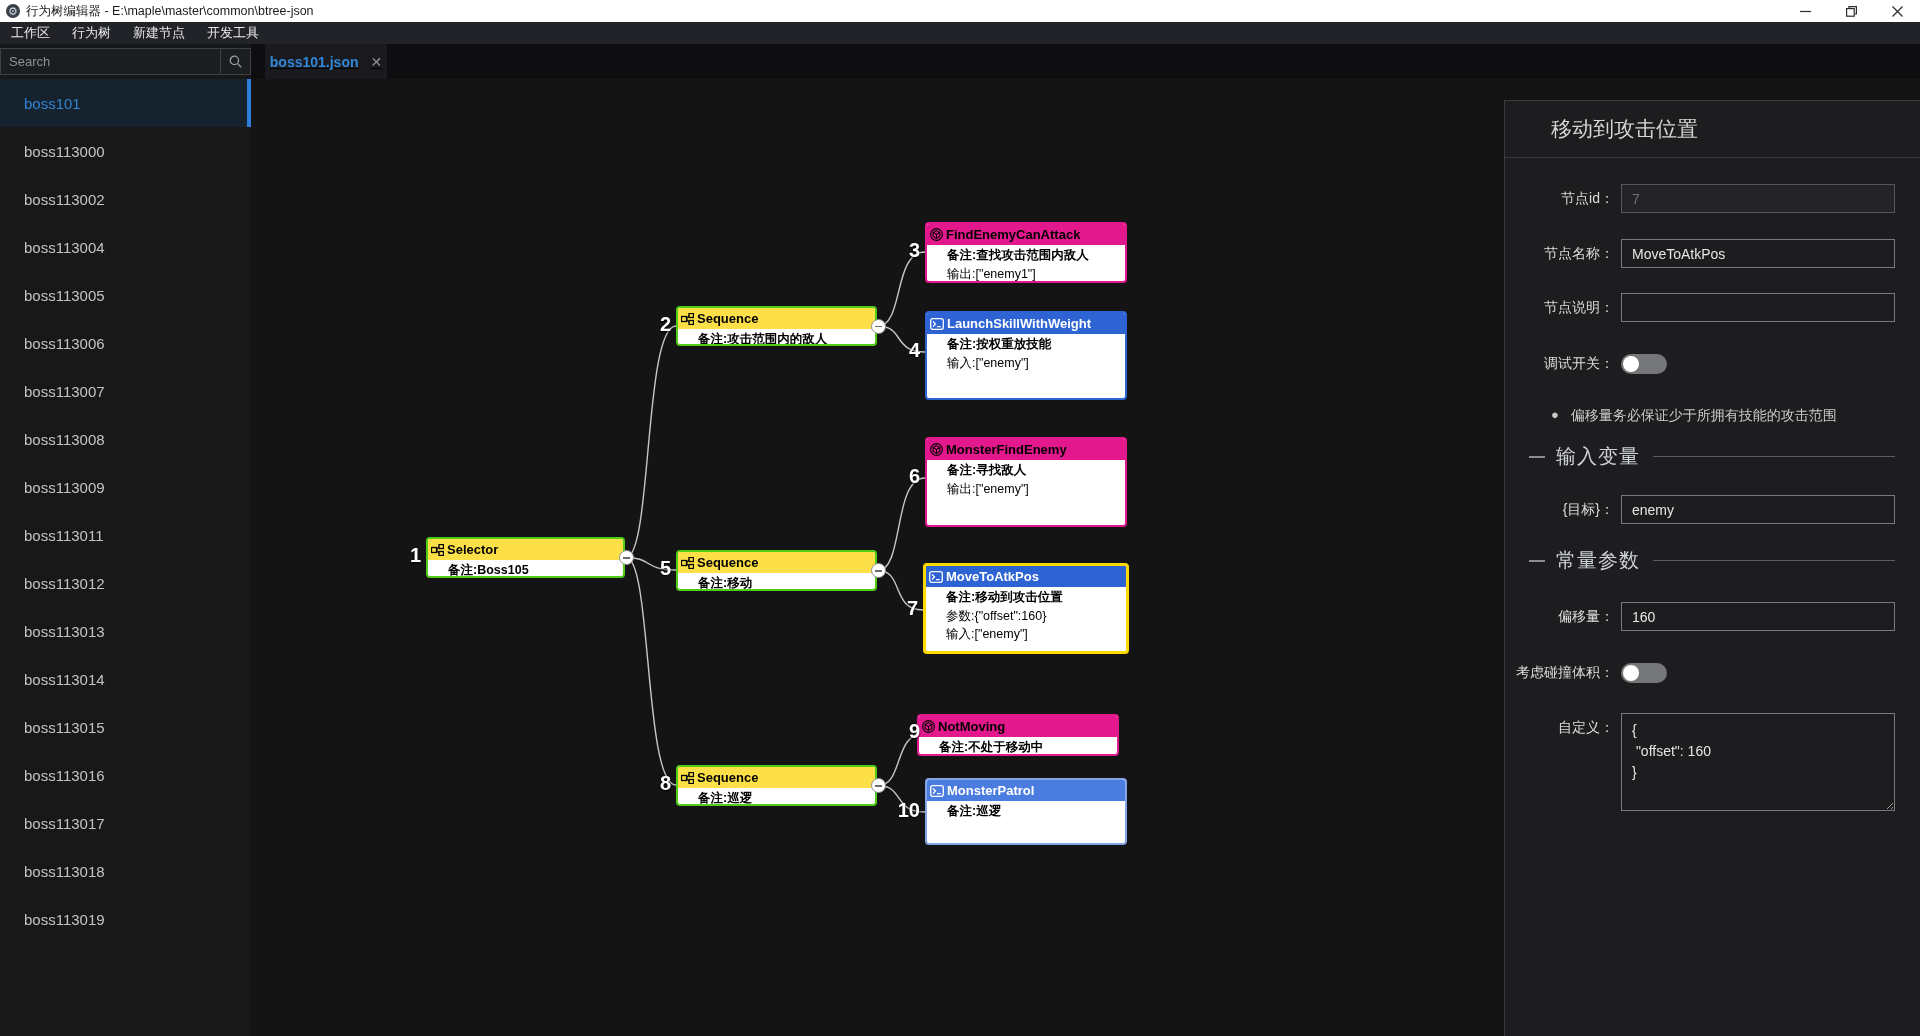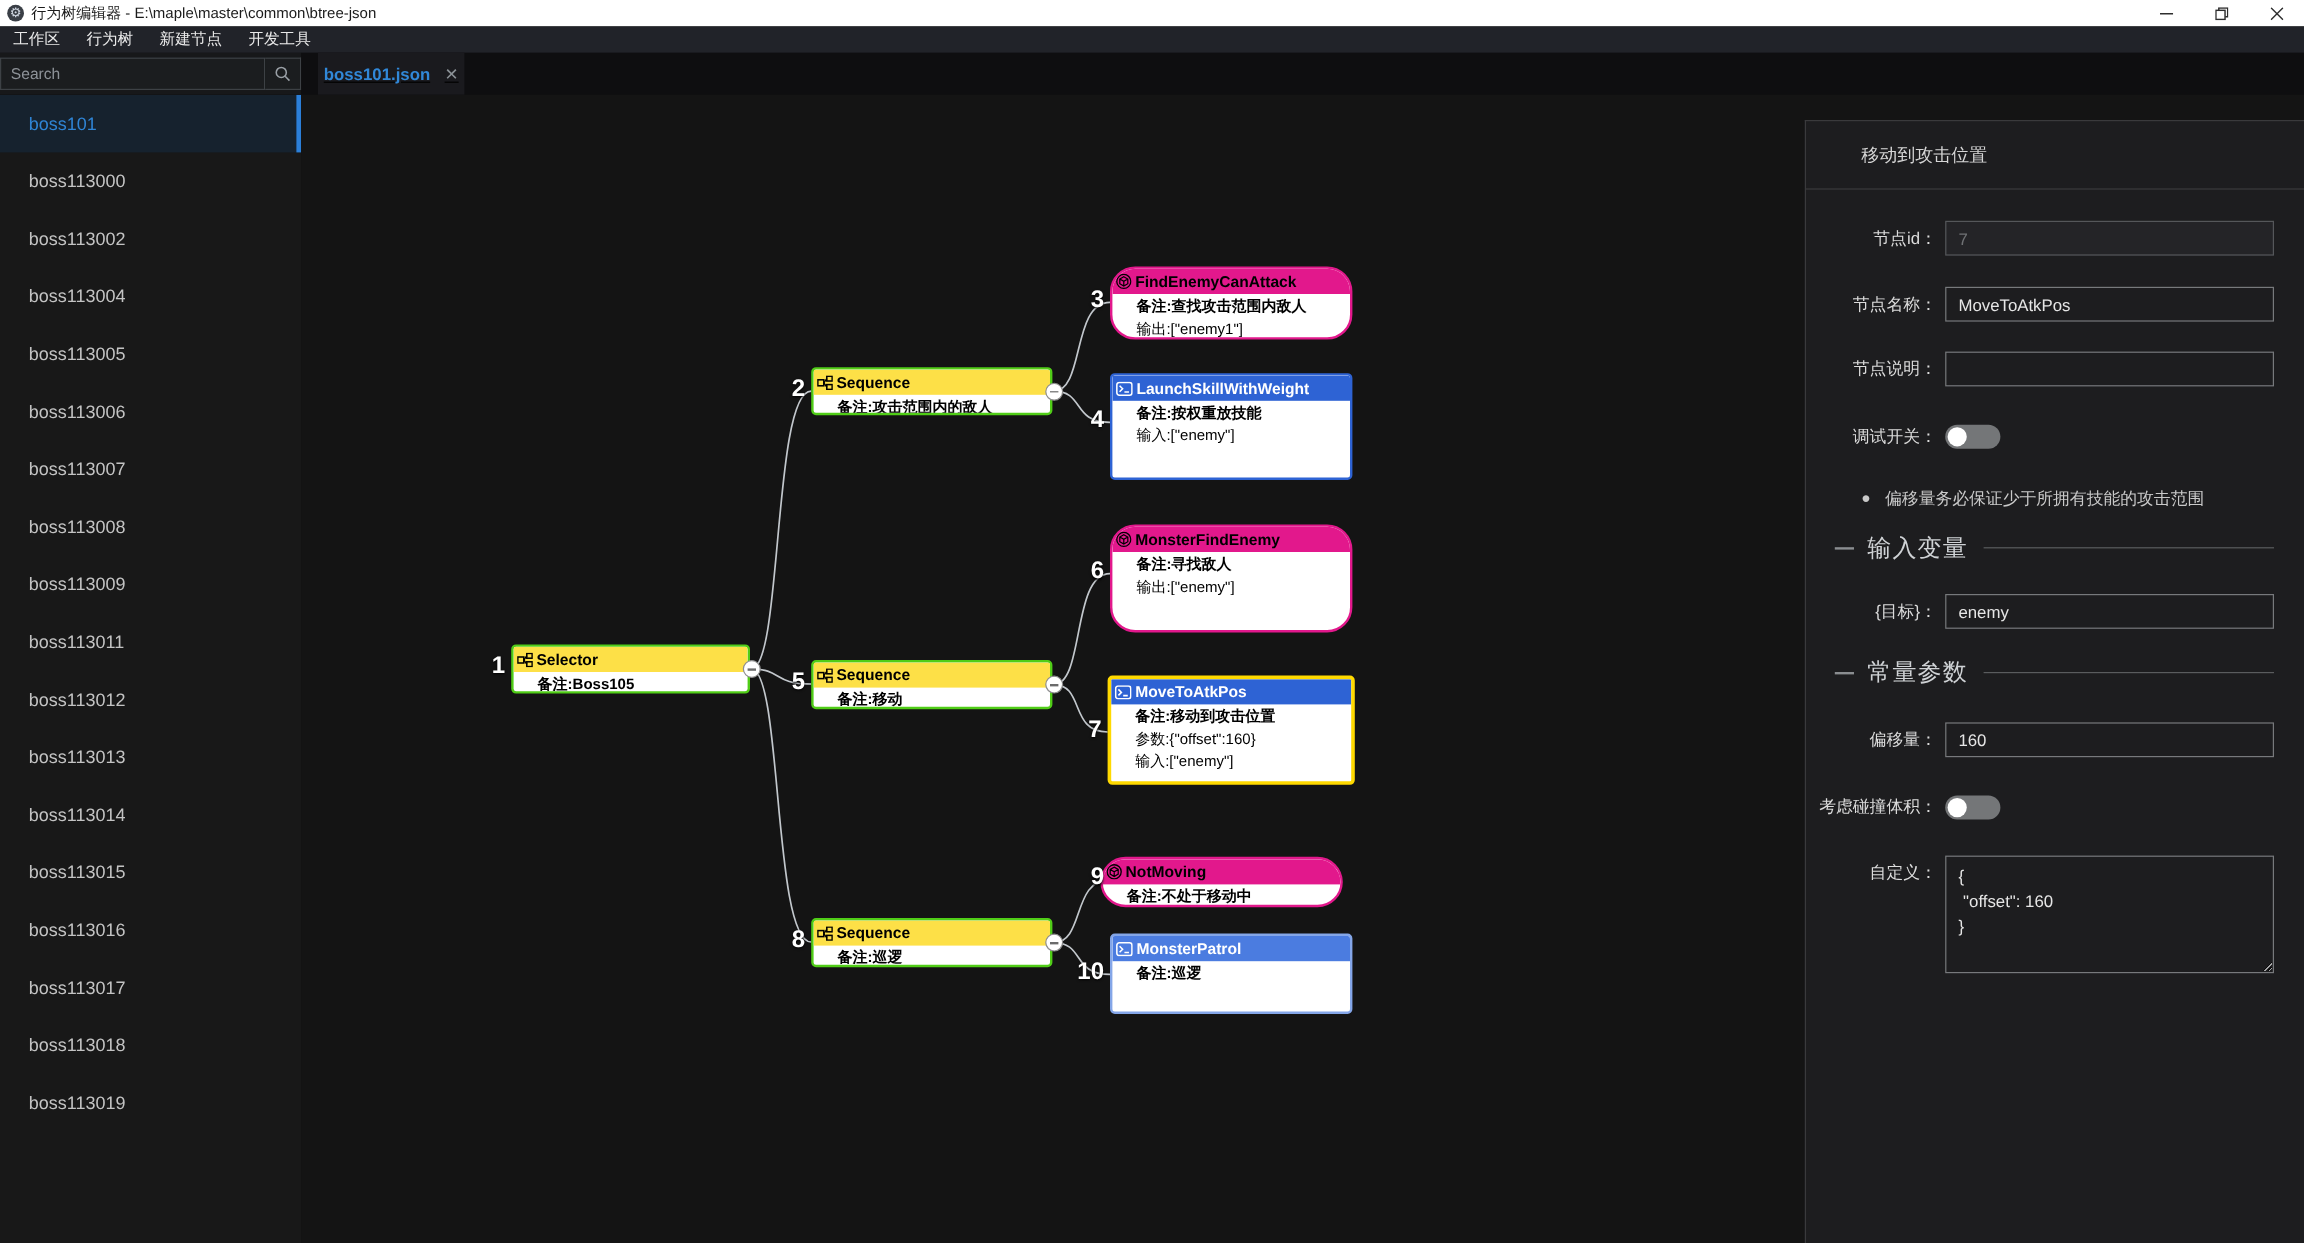--- a/index.html
+++ b/index.html
@@ -44,38 +44,38 @@
   .canvas { position:absolute; left:251px; top:79px; width:1669px; height:957px; background:#141414; }
   #edge-svg { position:absolute; left:0; top:0; }
   .bt-node { position:absolute; border-radius:4px; background:#ffffff; border:2px solid; overflow:hidden; }
   .bt-node .nhead { height:21px; display:flex; align-items:center; gap:3px; padding:0 4px 0 3px;
                     font-size:13px; font-weight:bold; white-space:nowrap; }
   .bt-node .nbody { padding:1px 20px; }
   .bt-node .nline { font-size:12.5px; color:#000; line-height:18.5px; white-space:nowrap; }
   .bt-node .nline:first-child { font-weight:bold; }
   .bt-composite { border-color:#50cd17; }
   .bt-composite .nhead { background:#fde047; color:#000; }
-  .bt-condition { border-color:#e2188c;border-radius:21px; }
+  .bt-condition { border-color:#e2188c; }
   .bt-condition .nhead { background:#e2188c; color:#000; }
   .bt-action { border-color:#2e63d4; }
   .bt-action .nhead { background:#2e63d4; color:#fff; }
   .bt-action.light { border-color:#84a6e8; }
   .bt-action.light .nhead { background:#4b7ce0; }
   .bt-node.selected { border:3px solid #ffd900; }
   .node-num { position:absolute; width:42px; text-align:right; color:#ffffff; font-size:20px;
               font-weight:bold; text-shadow:0 1px 2px #000; }
   .connector { position:absolute; width:15px; height:15px; border-radius:50%; background:#ffffff;
                border:1px solid #8d8d8d; }
   .connector::after { content:""; position:absolute; left:3px; right:3px; top:6px; height:1.5px; background:#6b6b6b; }
   .nicon { flex:0 0 auto; display:flex; align-items:center; }
 
   
   .panel { position:absolute; left:1504px; top:100px; width:416px; height:936px; background:#1d1d1f;
            border-left:1px solid #3a3a3c; border-top:1px solid #3a3a3c; color:#dcdcdc; }
-  .panel-header { height:57px; display:flex; align-items:center; padding-left:46px; font-size:15px;
+  .panel-header { height:57px; display:flex; align-items:center; padding-left:46px; font-size:21px;
                   color:#d6d6d6; border-bottom:1px solid #3a3a3c; }
   .prow { display:flex; align-items:center; margin-right:25px; }
   .plabel { width:116px; text-align:right; font-size:14px; color:#dcdcdc; flex:0 0 auto; padding-right:7px; }
   .pinput { flex:1; height:29px; background:#1d1d1f; border:1px solid #77797c; color:#e6e6e6;
             font-size:14px; padding:0 10px; outline:none; }
   .pinput:disabled { background:#242427; border-color:#55575a; color:#6f7174; }
   .toggle { width:46px; height:20px; border-radius:10px; background:#747678; position:relative; flex:0 0 auto; }
   .toggle .knob { position:absolute; left:2px; top:2px; width:16px; height:16px; border-radius:50%; background:#ffffff; }
   .bullet-row { display:flex; margin-left:46px; margin-right:25px; font-size:14px; color:#c9c9c9; }
   .bullet-row .dot { margin-right:12px; font-size:13px; }

